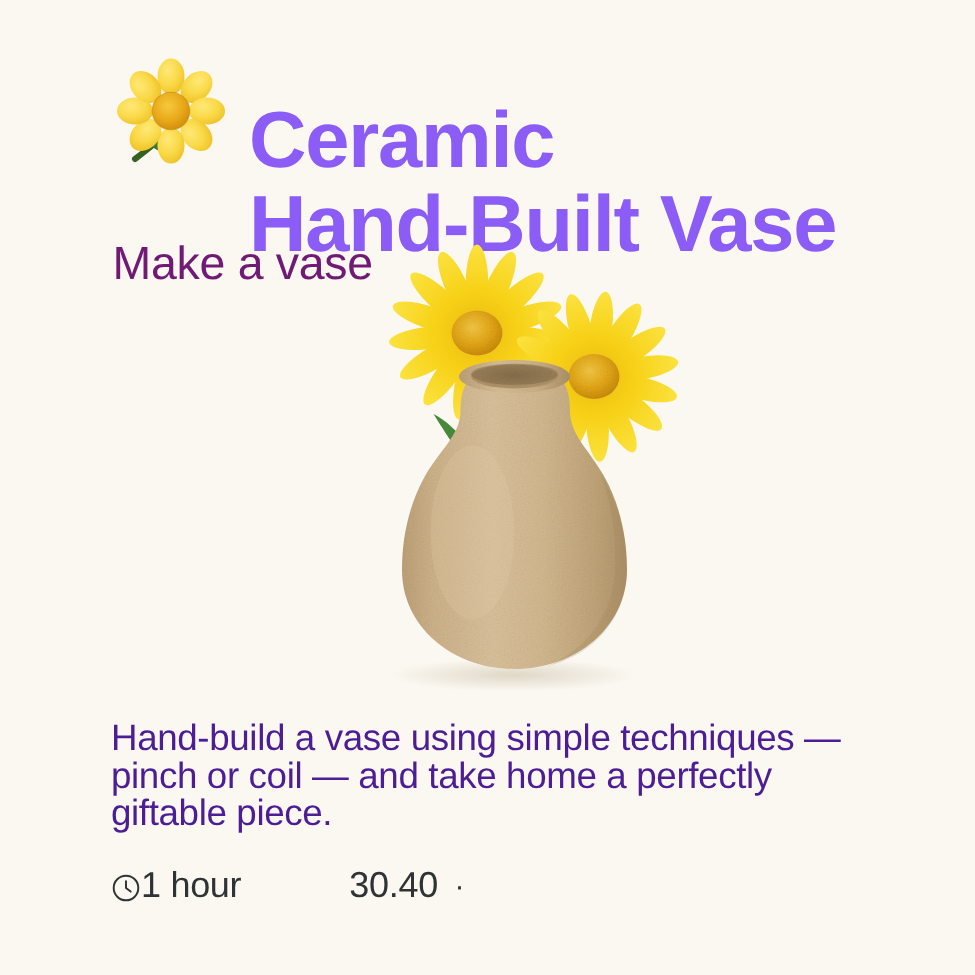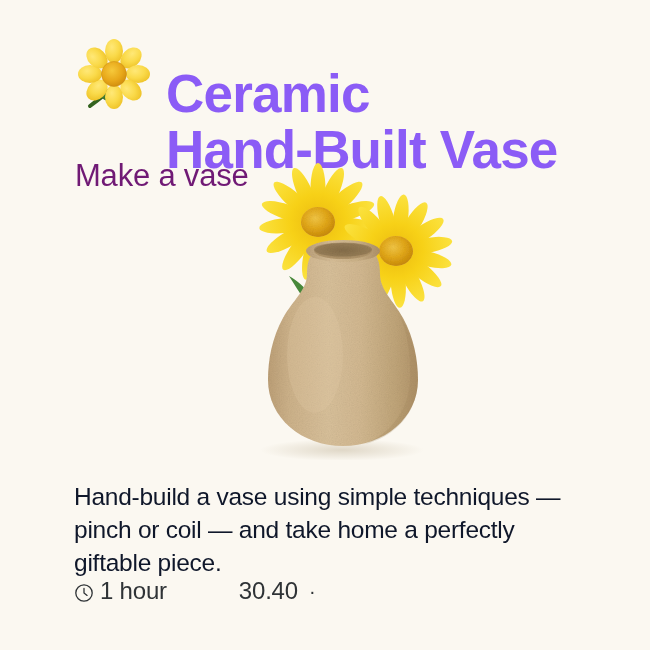--- a/index.html
+++ b/index.html
@@ -69,44 +69,43 @@
     height: 310px;
   }
   #hero svg { display: block; }
 
   
   #body-copy {
     position: absolute;
     left: 74px;
     top: 455px;
     width: 530px;
-    color: #0f172a;
+    color: #4c1d95;
     font-size: 24.5px;
-    line-height: 33px;
+    line-height: 25px;
     letter-spacing: -0.25px;
     white-space: pre-line;
   }
 
   
   #meta-row {
     position: absolute;
     left: 74px;
     top: 573px;
     width: 540px;
     height: 36px;
     display: flex;
     align-items: center;
     color: #2f3336;
     font-size: 24px;
     letter-spacing: -0.2px;
   }
   .meta-duration {
     display: flex;
     align-items: center;
-    gap: 6px;
   }
   .clock-icon {
     width: 20px;
     height: 20px;
     flex: 0 0 auto;
     display: block;
   }
   .meta-spacer { width: 72px; flex: 0 0 auto; }
   .meta-dot {
     margin: 0 11px;

